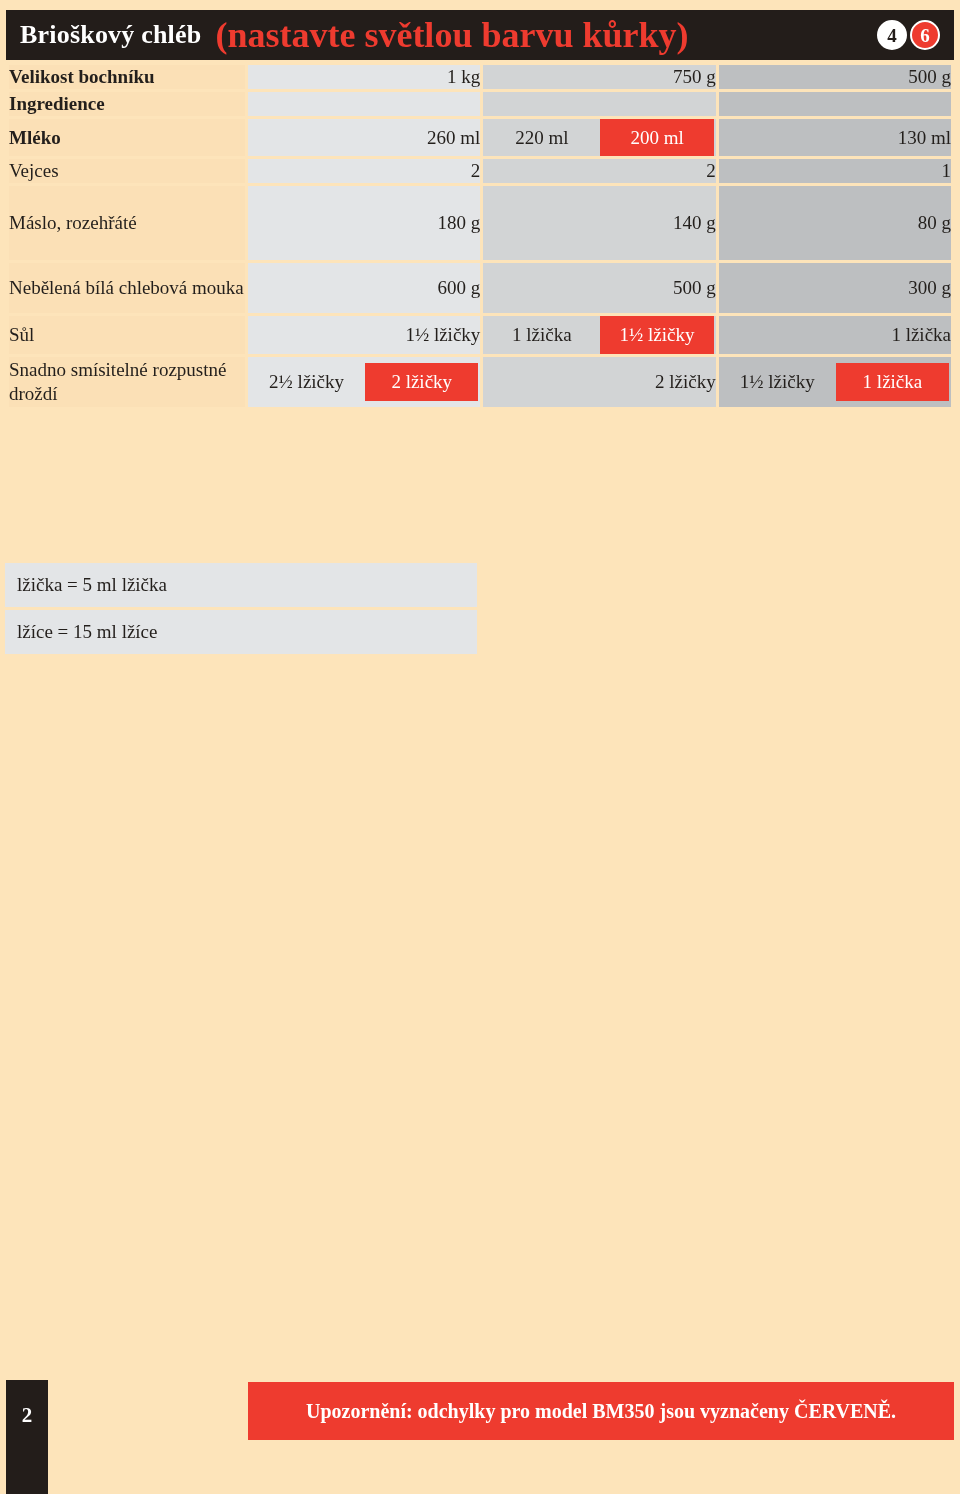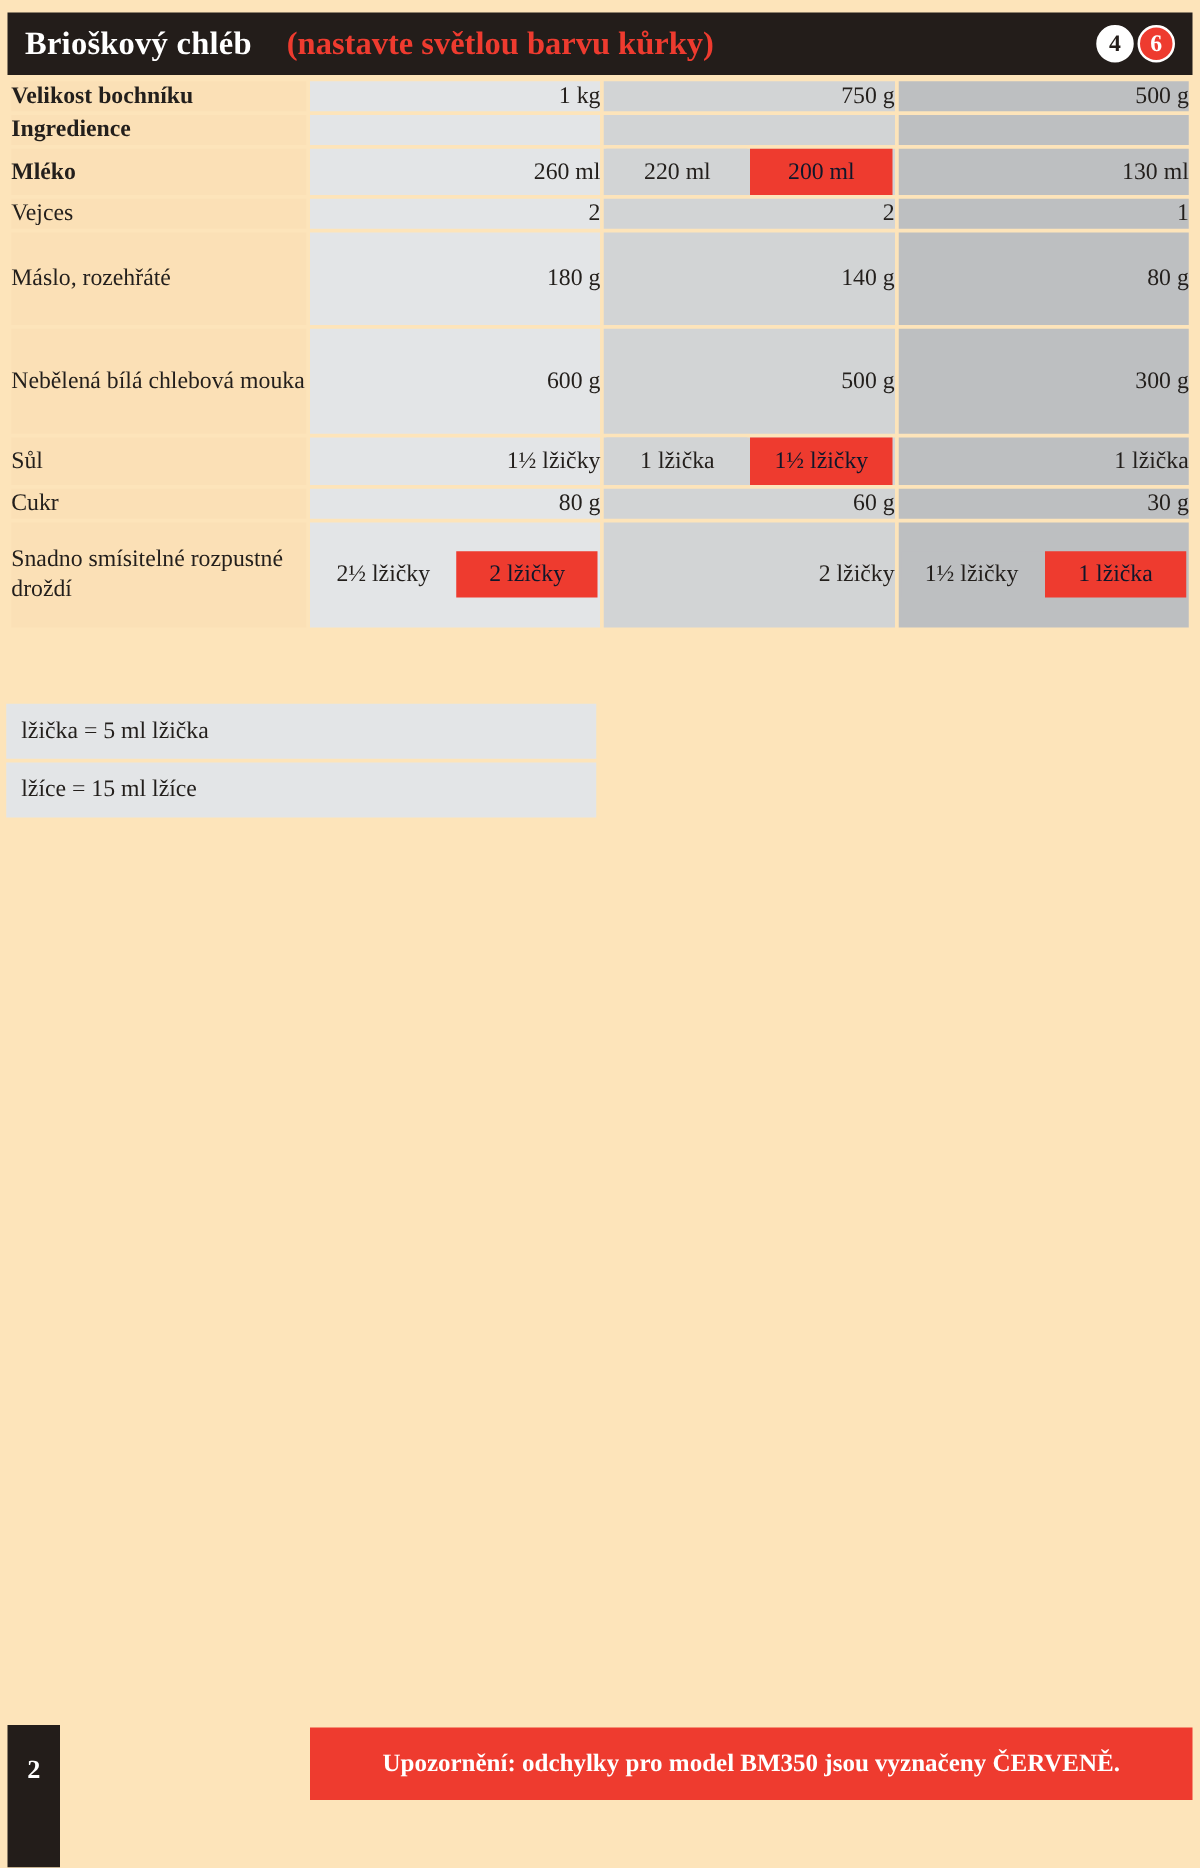--- a/index.html
+++ b/index.html
@@ -30,24 +30,24 @@
     padding: 17px 14px;
   }
   .title-main {
     font-size: 26px;
     font-weight: bold;
     color: #ffffff;
     letter-spacing: 0.2px;
     white-space: nowrap;
   }
   .title-sub {
-    font-size: 26px;
+    font-size: 36px;
     font-weight: bold;
     color: #ee3b2f;
-    margin-left: 28px;
+    margin-left: 14px;
     white-space: nowrap;
   }
   .badges {
     margin-left: auto;
     display: flex;
     align-items: center;
     gap: 3px;
   }
   .badge {
     width: 30px;
@@ -93,42 +93,42 @@
     background: #fbe0b6;
     color: #231f1c;
     padding: 7px 10px 7px 8px;
     width: 236px;
   }
   .c-label.bold { font-weight: bold; }
 
   .c1 { background: #e3e5e7; }
   .c2 { background: #d2d4d5; }
   .c3 { background: #bdbfc1; }
-  .red { background: #ee3b2f; color: #0f172a; }
+  .red { background: #ee3b2f; color: #ffffff; }
 
   .cell-val {
     text-align: right;
     padding: 7px 4px;
   }
 
   
   .split {
     width: 100%;
     border-collapse: separate;
     border-spacing: 2px 0;
     table-layout: fixed;
     height: 100%;
   }
   .split td {
     text-align: center;
     padding: 7px 2px;
   }
 
   .tall-a { height: 74px; }
-  .tall-b { height: 84px; }
+  .tall-b { height: 50px; }
 
   
   .notes {
     position: absolute;
     left: 2px;
     top: 560px;
     width: 478px;
     border-collapse: separate;
     border-spacing: 3px 3px;
     table-layout: fixed;
@@ -247,26 +247,20 @@
               <tr>
           <td class="c2">1 lžička</td>
           <td class="red">1½ lžičky</td>
         </tr>
             </tbody>
           </table>
       </td>
       <td class="c3 cell-val">1 lžička</td>
     </tr>
 
-    <tr>
-      <td class="c-label">Cukr</td>
-      <td class="c1 cell-val">80 g</td>
-      <td class="c2 cell-val">60 g</td>
-      <td class="c3 cell-val">30 g</td>
-    </tr>
 
     <tr class="tall-b">
       <td class="c-label">Snadno smísitelné rozpustné droždí</td>
       <td class="c1">
         <table class="split">
             <tbody>
               <tr>
           <td class="c1">2½ lžičky</td>
           <td class="red">2 lžičky</td>
         </tr>

